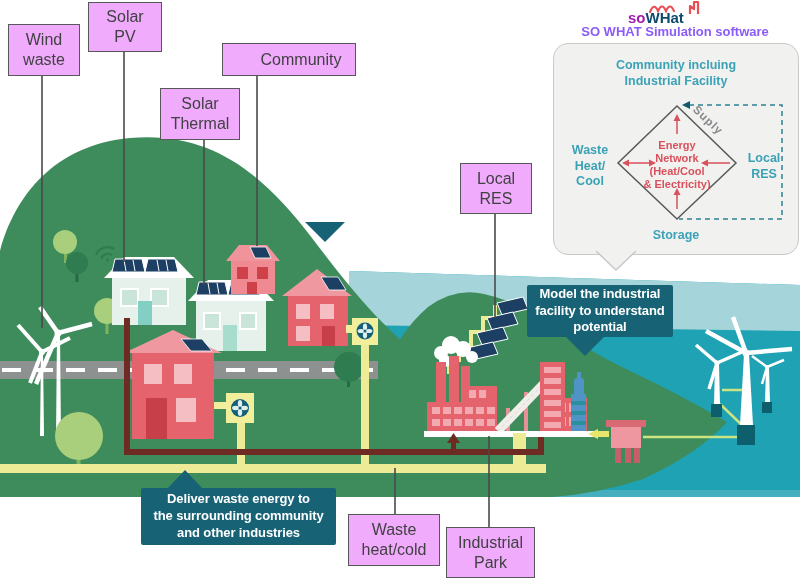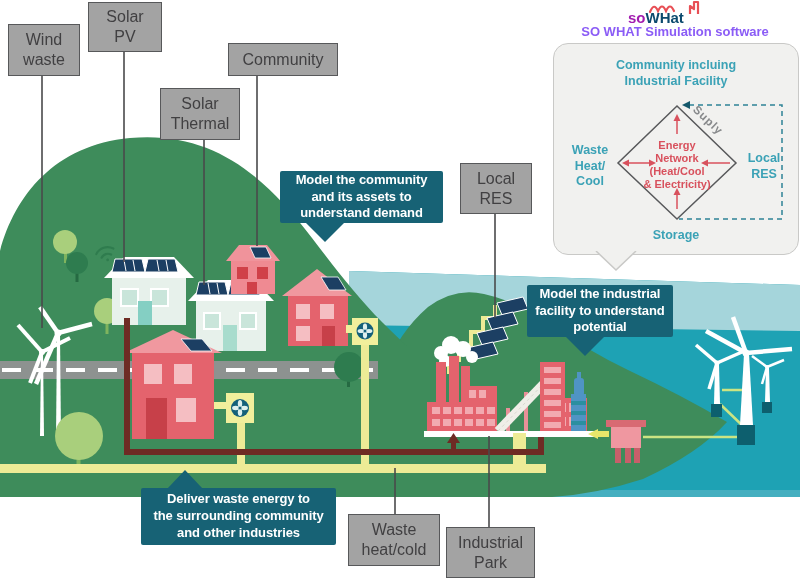--- a/index.html
+++ b/index.html
@@ -1,20 +1,20 @@
 <!DOCTYPE html>
 <html><head>
 <meta charset="utf-8">
 <style>
   html,body{margin:0;padding:0;background:#fff;}
   .stage{position:relative;width:800px;height:579px;overflow:hidden;background:#fff;
          font-family:"Liberation Sans",sans-serif;}
   .scene{position:absolute;left:0;top:0;z-index:0;}
 
-  .label{position:absolute;z-index:4;background:#a3a3a3;border:1.6px solid #57585A;
+  .label{position:absolute;z-index:4;background:#f0abfc;border:1.6px solid #57585A;
          color:#414042;display:flex;align-items:center;justify-content:center;
          text-align:center;white-space:pre-line;font-size:16px;line-height:1.22;font-weight:500;}
 
   .callout{position:absolute;z-index:4;background:#176275;color:#fff;display:flex;
            align-items:center;justify-content:center;text-align:center;white-space:pre-line;
            font-size:13px;font-weight:700;line-height:1.3;border-radius:2px;letter-spacing:-0.1px;}
   .tail-down{position:absolute;z-index:4;width:0;height:0;
              border-left:20px solid transparent;border-right:20px solid transparent;
              border-top:20px solid #176275;}
   .tail-up{position:absolute;z-index:4;width:0;height:0;
@@ -309,33 +309,30 @@
       <line x1="495" y1="212" x2="495" y2="318"></line>
       <line x1="395" y1="468" x2="395" y2="515"></line>
       <line x1="489" y1="436" x2="489" y2="528"></line>
     </g>
   </svg>
 
   <div class="label" style="left:8px;top:24px;width:70px;height:50px;">Wind
 waste</div>
   <div class="label" style="left:88px;top:2px;width:72px;height:48px;">Solar
 PV</div>
-  <div class="label" style="left:228px;top:43px;width:108px;height:31px;">Community</div>
+  <div class="label" style="left:222px;top:43px;width:108px;height:31px;padding-left:24px;">Community</div>
   <div class="label" style="left:160px;top:88px;width:78px;height:50px;">Solar
 Thermal</div>
   <div class="label" style="left:460px;top:163px;width:70px;height:49px;">Local
 RES</div>
   <div class="label" style="left:348px;top:514px;width:90px;height:50px;">Waste
 heat/cold</div>
   <div class="label" style="left:446px;top:527px;width:87px;height:49px;">Industrial
 Park</div>
 
-  <div class="callout" style="left:280px;top:171px;width:163px;height:52px;">Model the community
-and its assets to
-understand demand</div>
   <div class="tail-down" style="left:305px;top:222px;"></div>
 
   <div class="callout" style="left:527px;top:285px;width:146px;height:52px;">Model the industrial
 facility to understand
 potential</div>
   <div class="tail-down" style="left:565px;top:336px;"></div>
 
   <div class="callout" style="left:141px;top:488px;width:195px;height:57px;">Deliver waste energy to
 the surrounding community
 and other industries</div>

